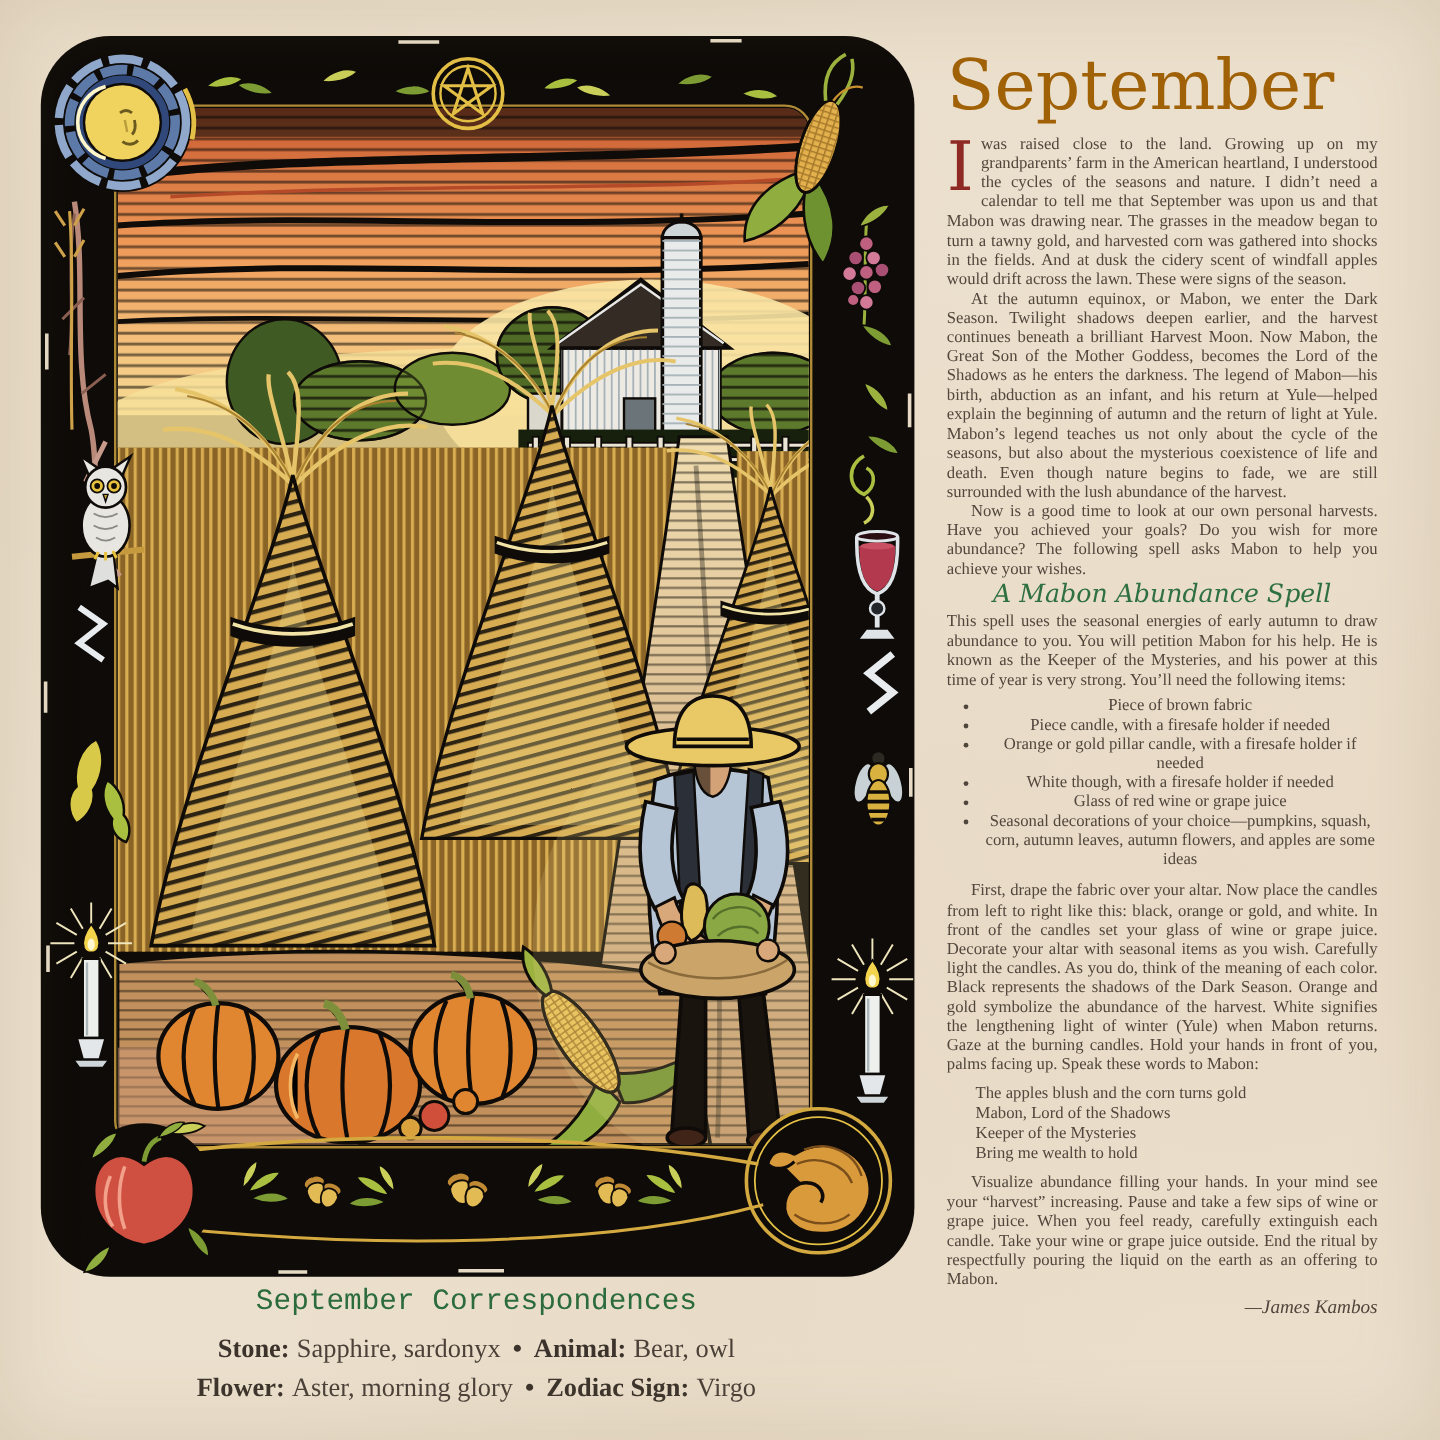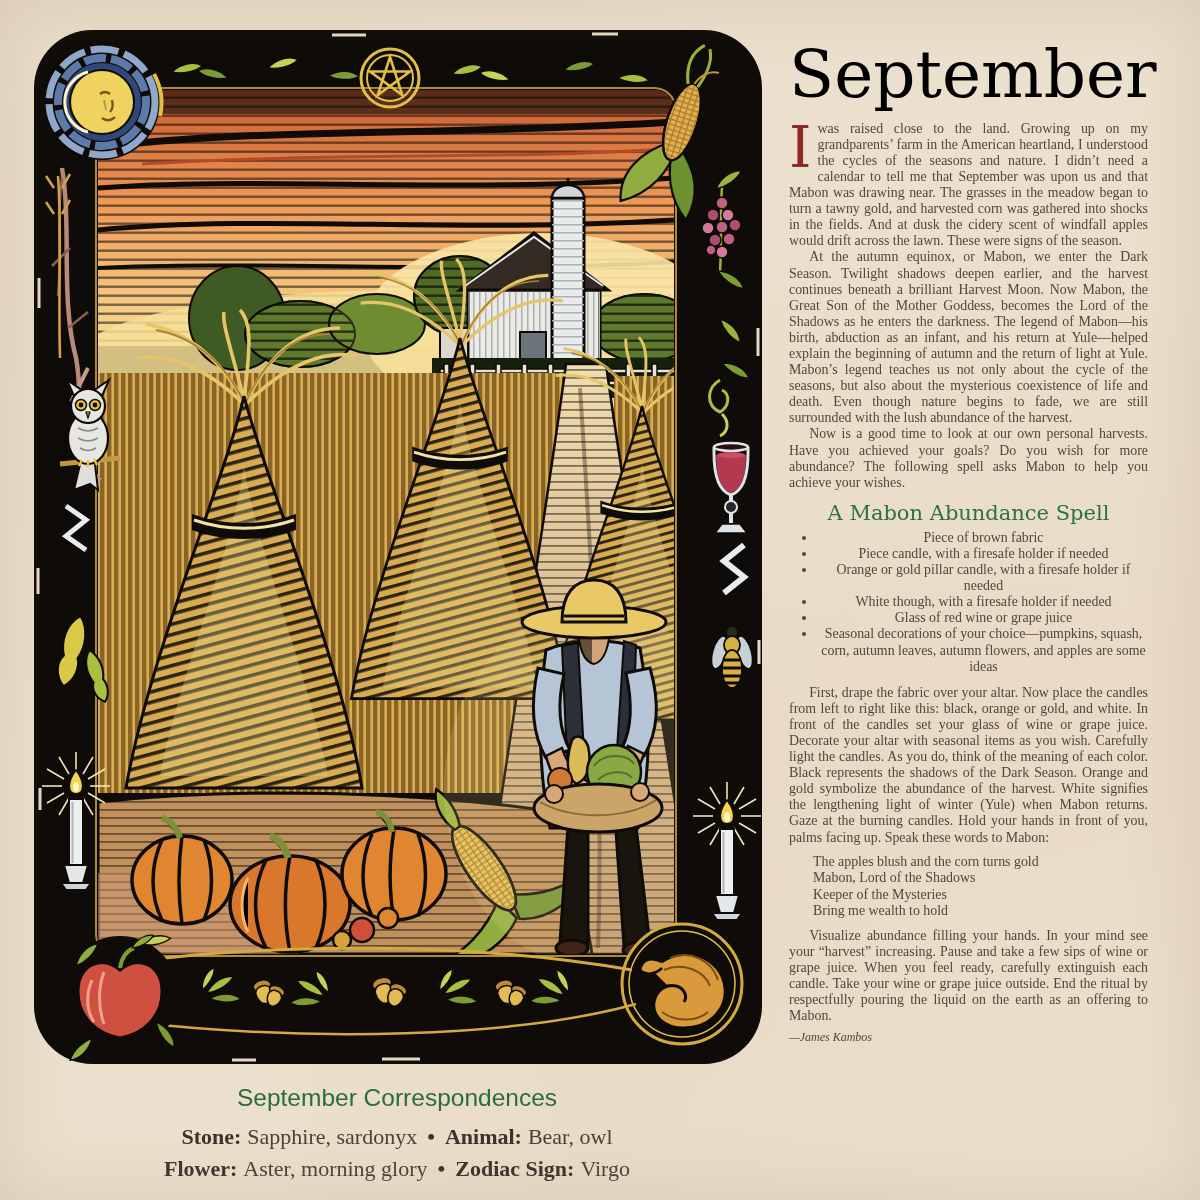--- a/index.html
+++ b/index.html
@@ -8,34 +8,34 @@
       radial-gradient(ellipse at 15% 20%, rgba(205,175,140,.10), transparent 45%),
       radial-gradient(ellipse at 85% 60%, rgba(215,175,150,.12), transparent 50%),
       radial-gradient(ellipse at 50% 90%, rgba(200,170,135,.08), transparent 45%),
       #ebe0cd;
     font-family:"Liberation Serif", serif; color:#51463c;}
   body::after{content:"";position:absolute;inset:0;pointer-events:none;
     box-shadow:inset 0 0 70px rgba(150,120,90,.20);}
   .art{position:absolute;left:32px;top:28px;width:732px;height:1038px;}
   .art svg{width:100%;height:100%;display:block;}
   .article{position:absolute;left:789px;top:44px;width:359px;}
-  .title{font-family:"DejaVu Serif", serif;font-weight:normal;color:#000000;
-    font-size:66px;line-height:.95;margin:0 0 14px 0;letter-spacing:0;}
+  .title{font-family:"DejaVu Serif", serif;font-weight:normal;color:#a16207;
+    font-size:58px;line-height:.95;margin:0 0 14px 0;letter-spacing:0;}
   p.body{font-size:13.9px;line-height:16.1px;text-align:justify;margin:0;}
   p.indent{text-indent:1.45em;}
   .dropcap{float:left;font-family:"DejaVu Serif", serif;color:#8e2a23;
     font-size:57px;line-height:46px;padding:3px 6px 0 0;}
   .spell-heading{font-family:"DejaVu Serif", serif;font-weight:normal;color:#2e7040;
-    font-size:21px;text-align:center;margin:10px 0 4px 0;}
+    font-size:21px;text-align:center;margin:0 0 4px 0;font-style:italic;}
   ul.items{margin:5px 0 10px 0;padding:0 0 0 28px;list-style:disc;}
   ul.items li{font-size:13.9px;line-height:16.1px;text-align:center;padding-left:2px;}
   .verse{font-size:13.9px;line-height:16.5px;margin:8px 0 8px 24px;}
-  .attribution{font-style:italic;font-size:12px;text-align:left;margin:6px 0 0 0;}
+  .attribution{font-style:italic;font-size:16px;text-align:right;margin:6px 0 0 0;}
   .correspondences{position:absolute;left:30px;top:1072px;width:734px;text-align:center;}
-  .c-title{font-family:Liberation Sans, sans-serif;color:#2b6b3c;font-size:24.5px;margin:12px 0 9px 0;}
+  .c-title{font-family:Liberation Mono, monospace;color:#2b6b3c;font-size:24.5px;margin:0 0 9px 0;}
   .c-row{font-size:22px;line-height:32px;color:#4b4138;}
   .c-label{font-weight:bold;color:#3c342c;margin-right:6px;}
   .c-sep{font-weight:bold;color:#3c342c;margin:0 10px;}
 </style>
 </head>
 <body>
 
 <div class="art">
 <svg viewBox="0 0 732 1038" xmlns="http://www.w3.org/2000/svg">
   <defs>
@@ -418,20 +418,21 @@
     <span class="c-label">Flower:</span><span class="c-val">Aster, morning glory</span><span class="c-sep">•</span><span class="c-label">Zodiac Sign:</span><span class="c-val">Virgo</span>
   </div>
 </div>
 
 <div class="article">
   <h1 class="title">September</h1>
   <p class="body"><span class="dropcap">I</span><span>was raised close to the land. Growing up on my grandparents’ farm in the American heartland, I understood the cycles of the seasons and nature. I didn’t need a calendar to tell me that September was upon us and that Mabon was drawing near. The grasses in the meadow began to turn a tawny gold, and harvested corn was gathered into shocks in the fields. And at dusk the cidery scent of windfall apples would drift across the lawn. These were signs of the season.</span></p>
   <p class="body indent">At the autumn equinox, or Mabon, we enter the Dark Season. Twilight shadows deepen earlier, and the harvest continues beneath a brilliant Harvest Moon. Now Mabon, the Great Son of the Mother Goddess, becomes the Lord of the Shadows as he enters the darkness. The legend of Mabon—his birth, abduction as an infant, and his return at Yule—helped explain the beginning of autumn and the return of light at Yule. Mabon’s legend teaches us not only about the cycle of the seasons, but also about the mysterious coexistence of life and death. Even though nature begins to fade, we are still surrounded with the lush abundance of the harvest.</p>
   <p class="body indent">Now is a good time to look at our own personal harvests. Have you achieved your goals? Do you wish for more abundance? The following spell asks Mabon to help you achieve your wishes.</p>
   <h2 class="spell-heading">A Mabon Abundance Spell</h2>
+  <p class="body">This spell uses the seasonal energies of early autumn to draw abundance to you. You will petition Mabon for his help. He is known as the Keeper of the Mysteries, and his power at this time of year is very strong. You’ll need the following items:</p>
   <ul class="items">
     <li>Piece of brown fabric</li>
     <li>Piece candle, with a firesafe holder if needed</li>
     <li>Orange or gold pillar candle, with a firesafe holder if needed</li>
     <li>White though, with a firesafe holder if needed</li>
     <li>Glass of red wine or grape juice</li>
     <li>Seasonal decorations of your choice—pumpkins, squash, corn, autumn leaves, autumn flowers, and apples are some ideas</li>
   </ul>
   <p class="body indent">First, drape the fabric over your altar. Now place the candles from left to right like this: black, orange or gold, and white. In front of the candles set your glass of wine or grape juice. Decorate your altar with seasonal items as you wish. Carefully light the candles. As you do, think of the meaning of each color. Black represents the shadows of the Dark Season. Orange and gold symbolize the abundance of the harvest. White signifies the lengthening light of winter (Yule) when Mabon returns. Gaze at the burning candles. Hold your hands in front of you, palms facing up. Speak these words to Mabon:</p>
   <div class="verse">

